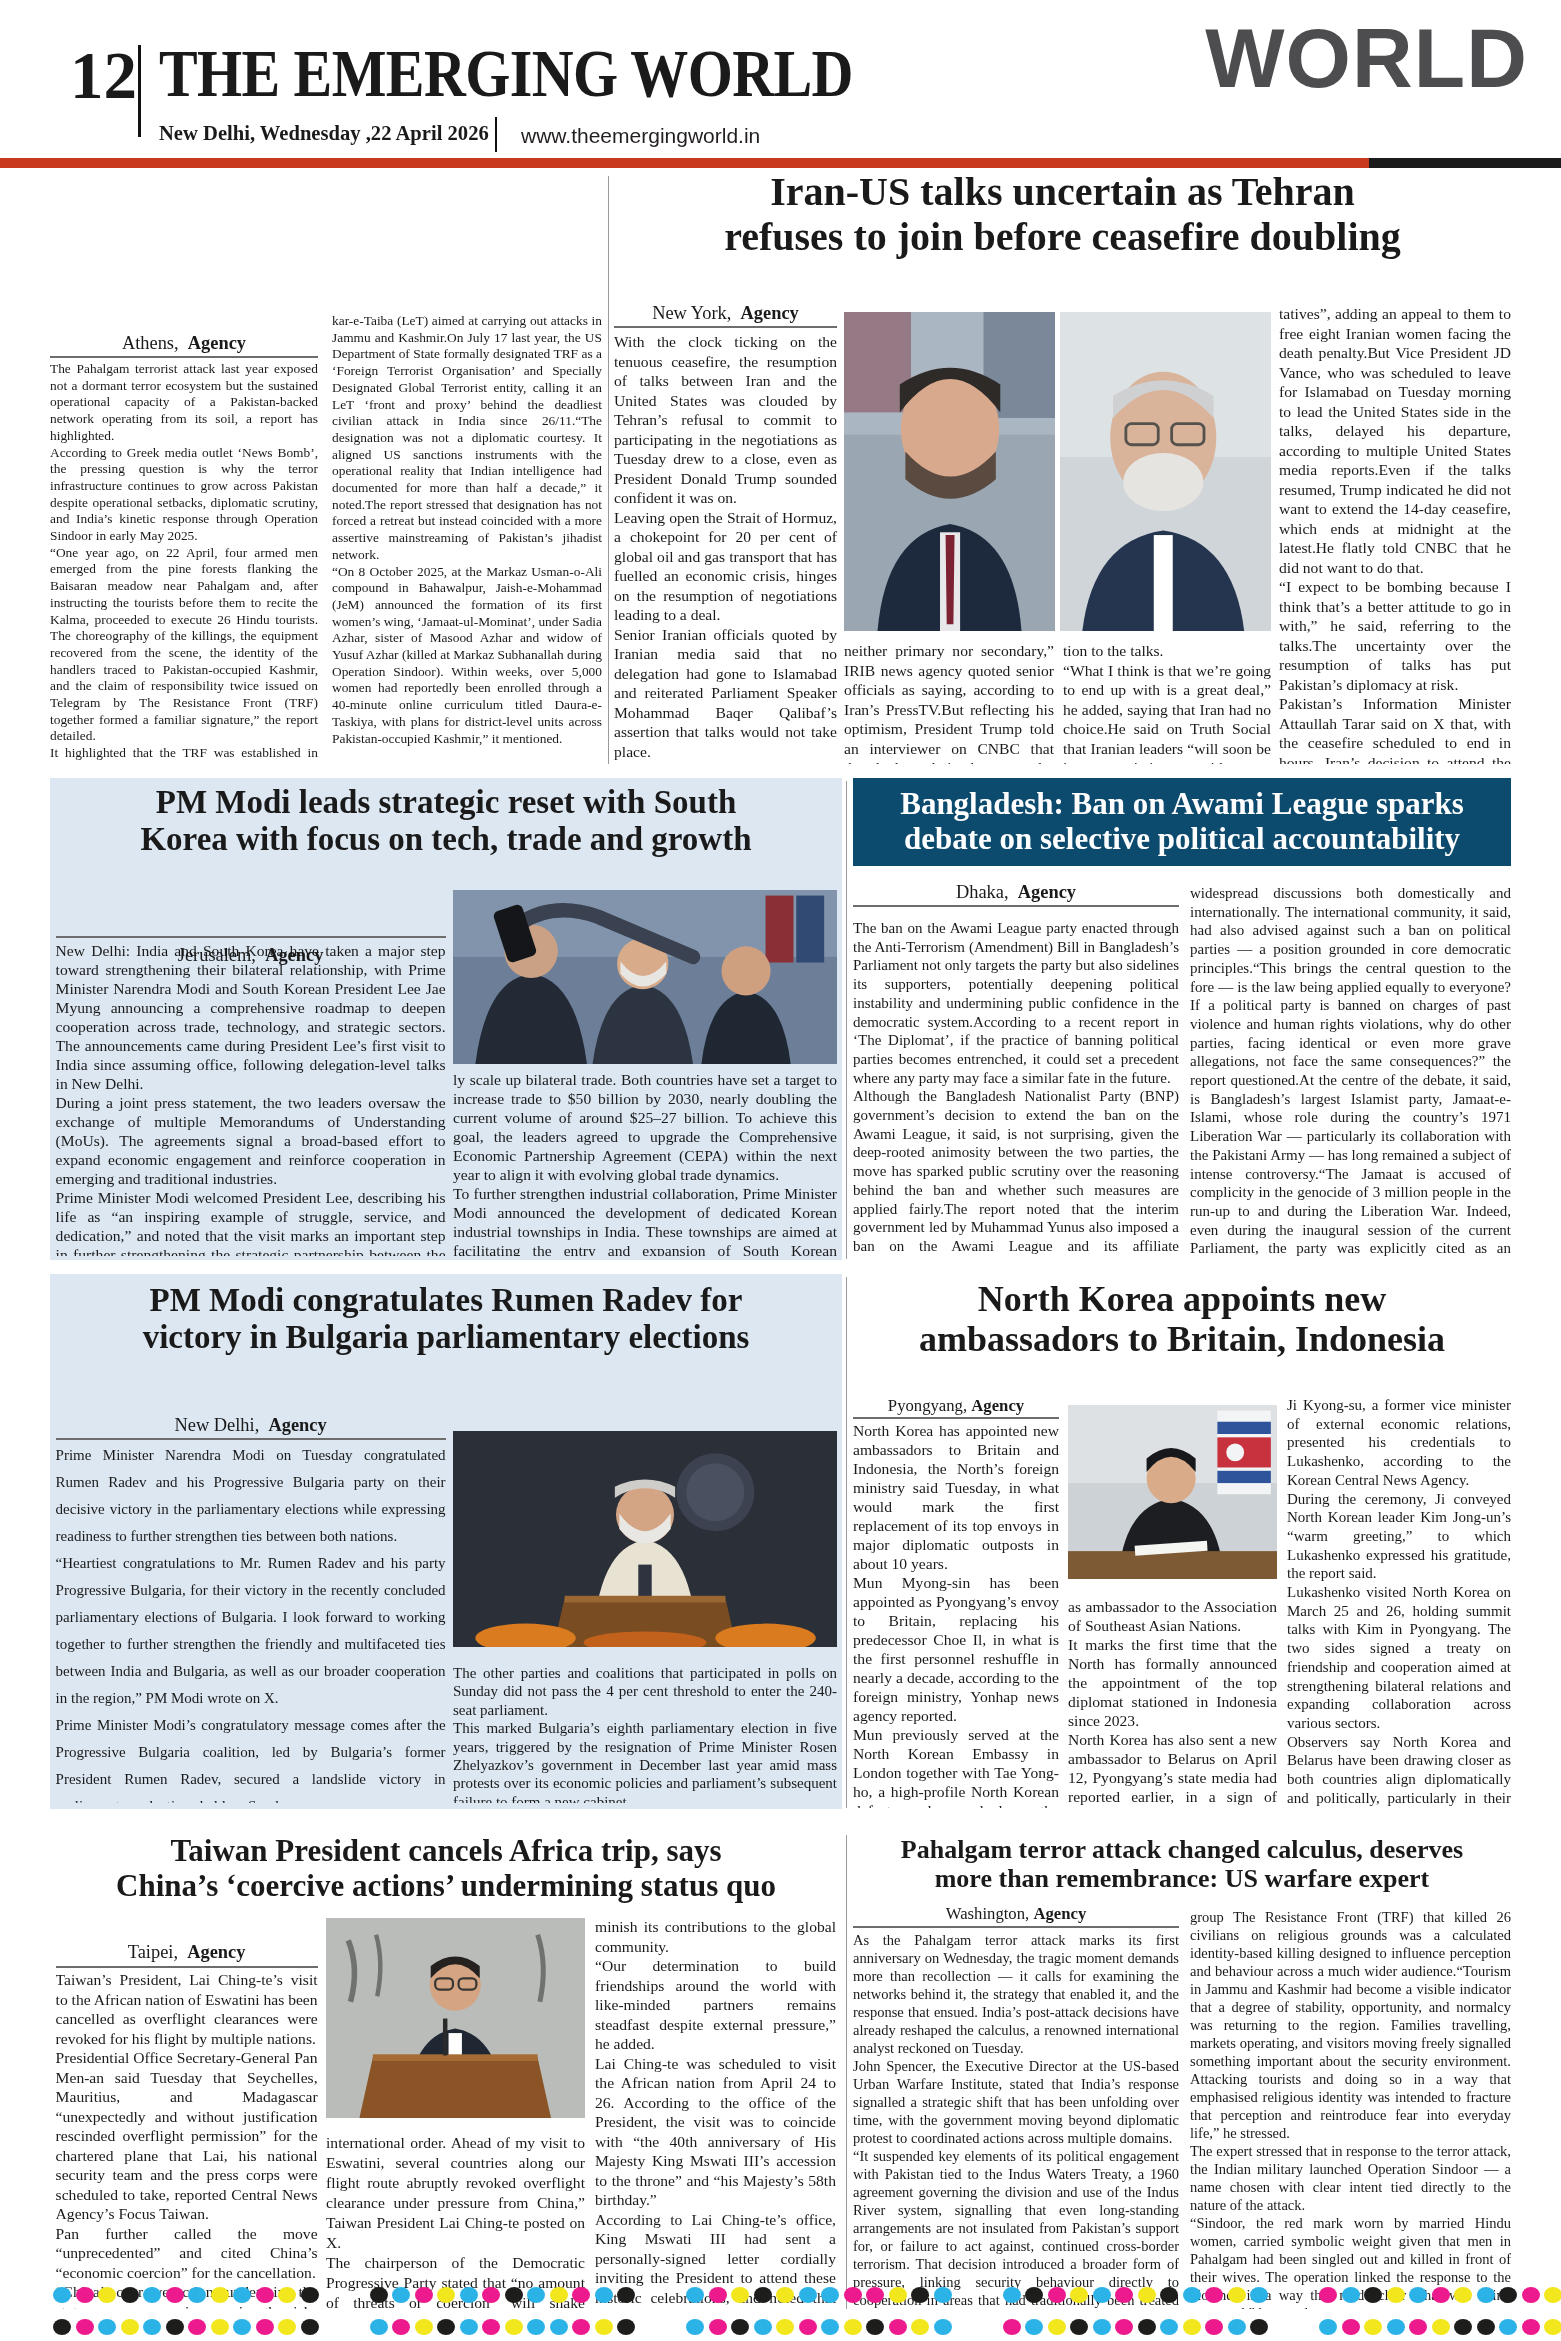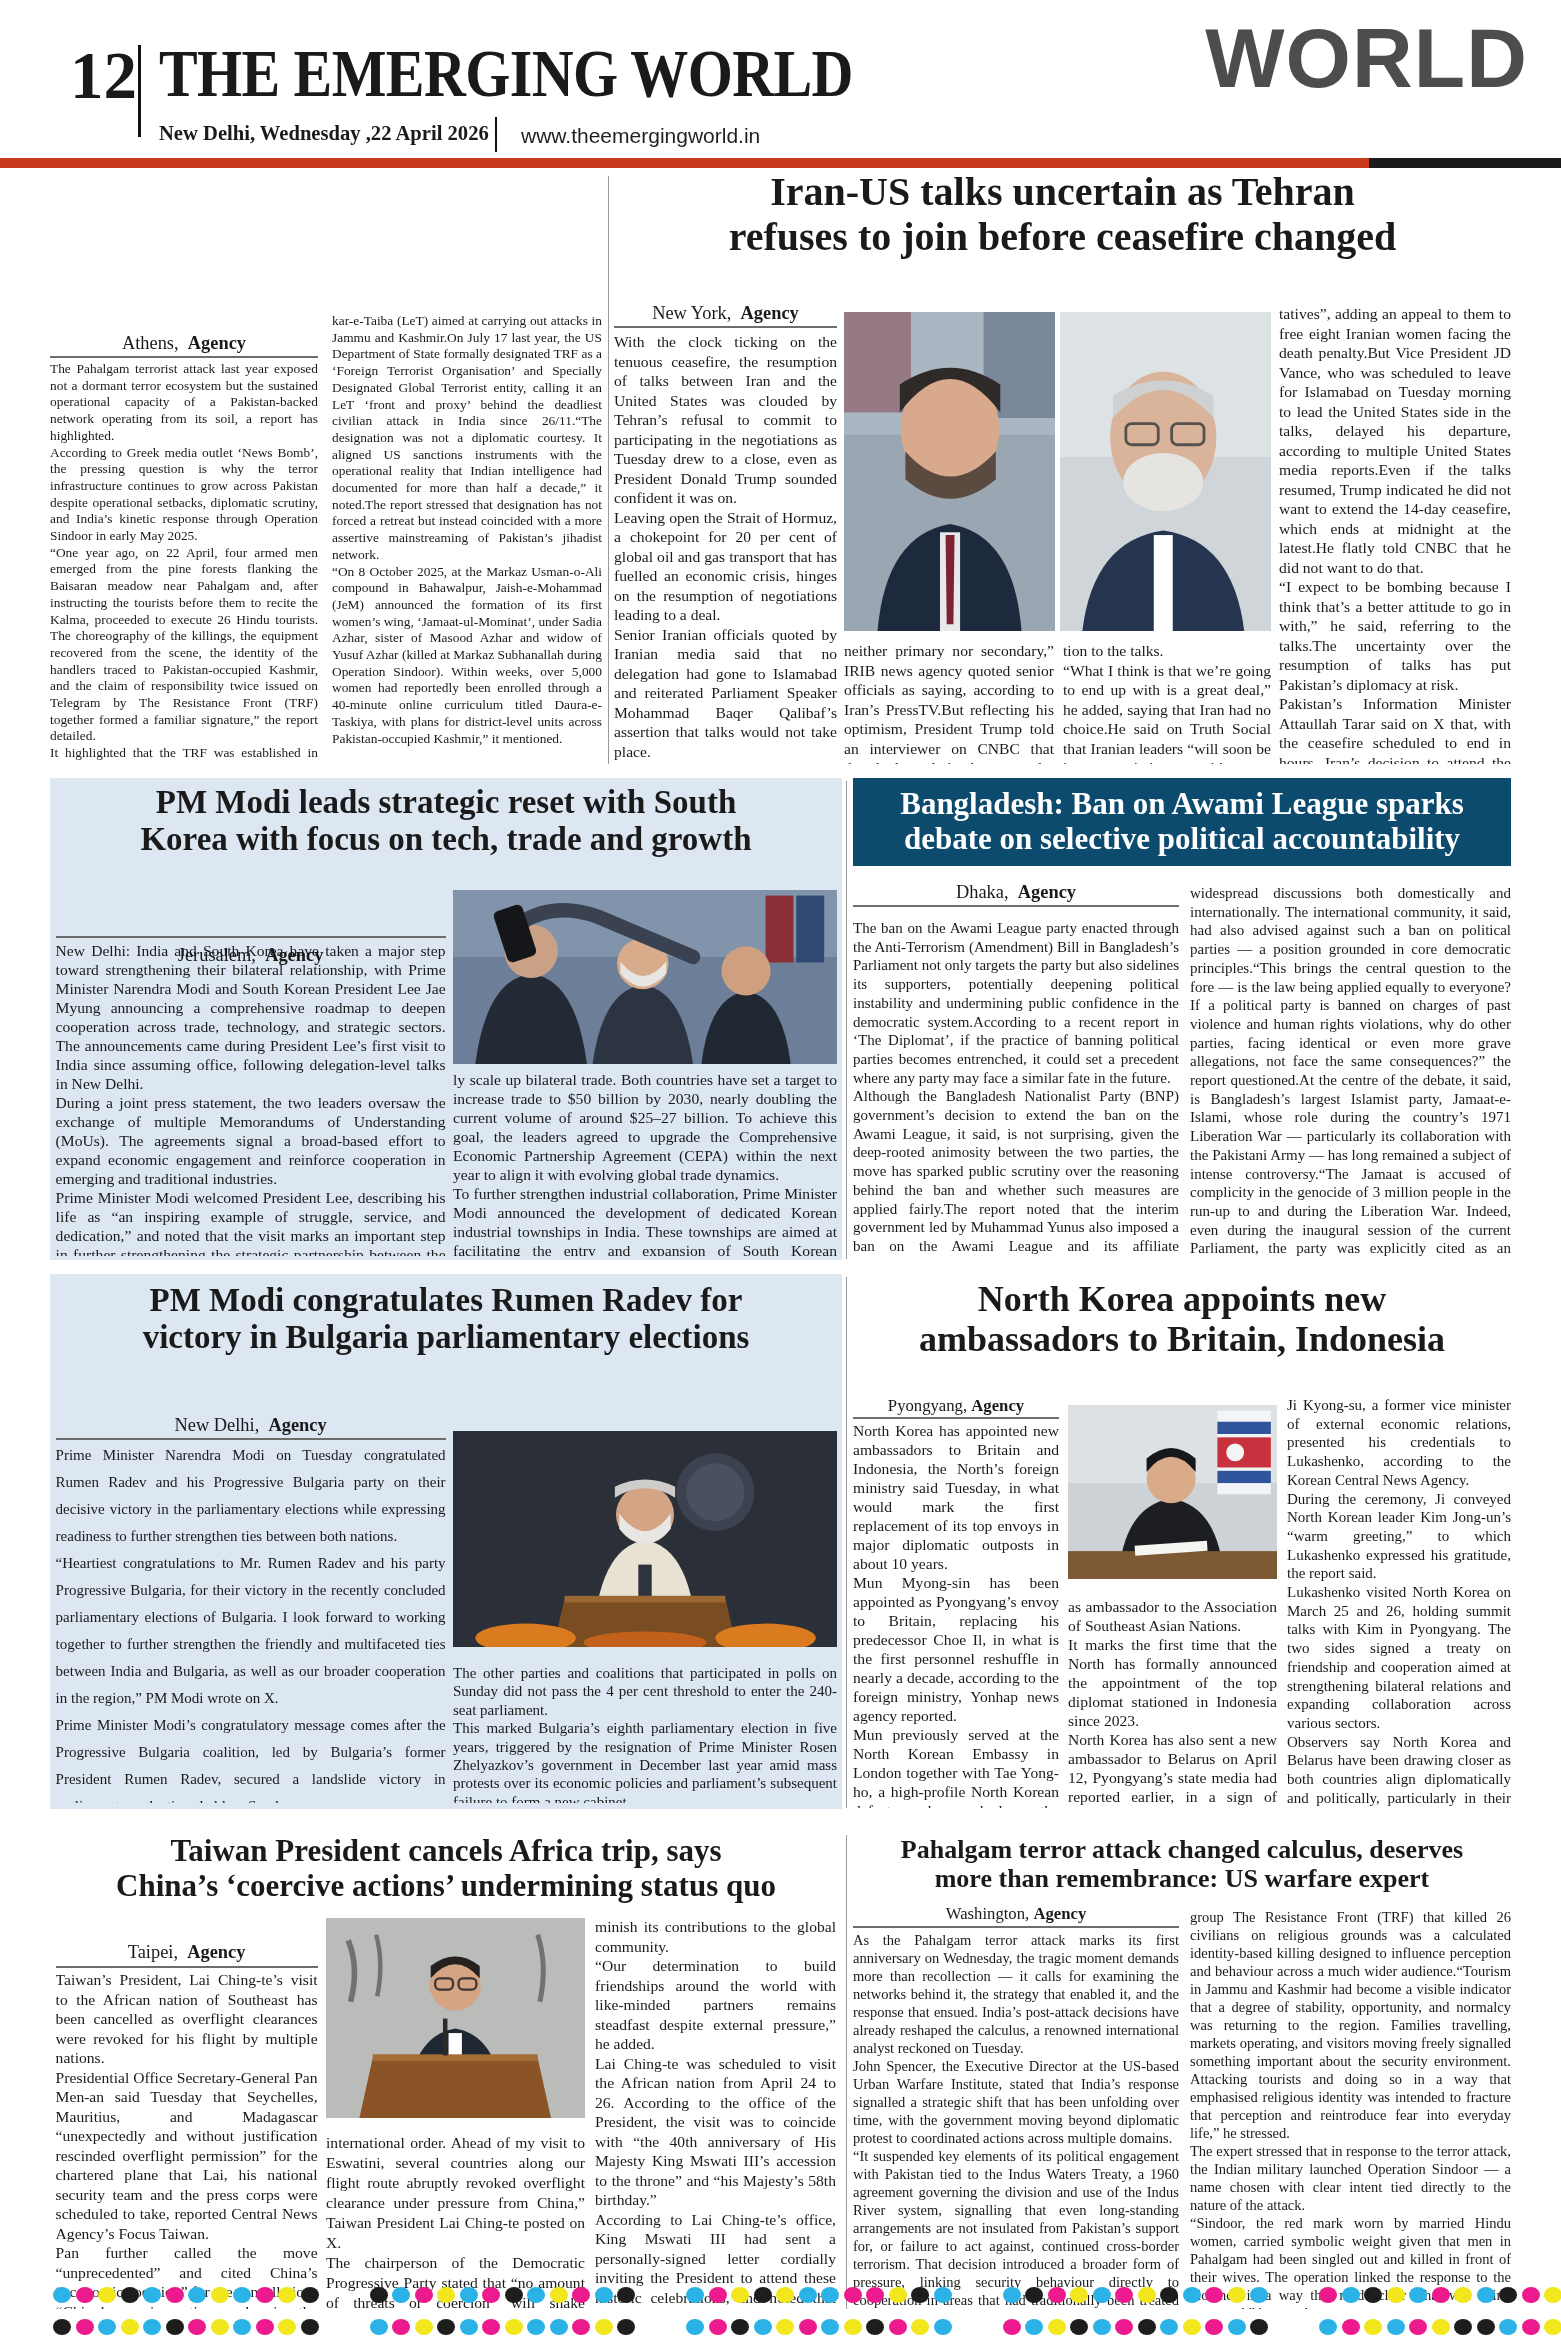--- a/index.html
+++ b/index.html
@@ -69,21 +69,21 @@
         <p>kar-e-Taiba (LeT) aimed at carrying out attacks in Jammu and Kashmir.On July 17 last year, the US Department of State formally designated TRF as a ‘Foreign Terrorist Organisation’ and Specially Designated Global Terrorist entity, calling it an LeT ‘front and proxy’ behind the deadliest civilian attack in India since 26/11.“The designation was not a diplomatic courtesy. It aligned US sanctions instruments with the operational reality that Indian intelligence had documented for more than half a decade,” it noted.The report stressed that designation has not forced a retreat but instead coincided with a more assertive mainstreaming of Pakistan’s jihadist network.</p>
         <p>“On 8 October 2025, at the Markaz Usman-o-Ali compound in Bahawalpur, Jaish-e-Mohammad (JeM) announced the formation of its first women’s wing, ‘Jamaat-ul-Mominat’, under Sadia Azhar, sister of Masood Azhar and widow of Yusuf Azhar (killed at Markaz Subhanallah during Operation Sindoor). Within weeks, over 5,000 women had reportedly been enrolled through a 40-minute online curriculum titled Daura-e-Taskiya, with plans for district-level units across Pakistan-occupied Kashmir,” it mentioned.</p>
       </div>
   </div>
 
   <div class="vrule" style="left:608px;top:176px;height:588px;"></div>
 
   <div class="article" style="left:614px;top:170px;width:897px;height:594px;">
     <div class="hl" style="font-size:40px;">
       <div>Iran-US talks uncertain as Tehran</div>
-      <div>refuses to join before ceasefire changed</div>
+      <div>refuses to join before ceasefire doubling</div>
     </div>
     <div class="byline" style="left:0;top:133px;width:223px;">
       <span>New York,</span>&nbsp; <span class="ag">Agency</span>
     </div>
     <div class="byrule" style="left:0;top:156px;width:223px;"></div>
     <div class="coltxt" style="left:0;top:162px;width:223px;height:432px;font-size:15.6px;line-height:19.5px;">
         <p>With the clock ticking on the tenuous ceasefire, the resumption of talks between Iran and the United States was clouded by Tehran’s refusal to commit to participating in the negotiations as Tuesday drew to a close, even as President Donald Trump sounded confident it was on.</p>
         <p>Leaving open the Strait of Hormuz, a chokepoint for 20 per cent of global oil and gas transport that has fuelled an economic crisis, hinges on the resumption of negotiations leading to a deal.</p>
         <p>Senior Iranian officials quoted by Iranian media said that no delegation had gone to Islamabad and reiterated Parliament Speaker Mohammad Baqer Qalibaf’s assertion that talks would not take place.</p>
         <p>“No delegation from Iran has gone to Islamabad, Pakistan; neither a main nor a subsidiary delegation;</p>
@@ -277,21 +277,21 @@
   <div class="article" style="left:50px;top:1832px;width:792px;height:480px;">
     <div class="hl" style="font-size:31px;padding-top:2.2px;">
       <div>Taiwan President cancels Africa trip, says</div>
       <div>China’s ‘coercive actions’ undermining status quo</div>
     </div>
     <div class="byline" style="left:5.6px;top:110px;width:262px;">
       <span>Taipei,</span>&nbsp; <span class="ag">Agency</span>
     </div>
     <div class="byrule" style="left:5.6px;top:134px;width:262px;"></div>
     <div class="coltxt" style="left:5.6px;top:138px;width:262px;height:339px;font-size:15.6px;line-height:19.5px;">
-        <p>Taiwan’s President, Lai Ching-te’s visit to the African nation of Southeast has been cancelled as overflight clearances were revoked for his flight by multiple nations.</p>
+        <p>Taiwan’s President, Lai Ching-te’s visit to the African nation of Eswatini has been cancelled as overflight clearances were revoked for his flight by multiple nations.</p>
         <p>Presidential Office Secretary-General Pan Men-an said Tuesday that Seychelles, Mauritius, and Madagascar “unexpectedly and without justification rescinded overflight permission” for the chartered plane that Lai, his national security team and the press corps were scheduled to take, reported Central News Agency’s Focus Taiwan.</p>
         <p>Pan further called the move “unprecedented” and cited China’s “economic coercion” for the cancellation.</p>
         <p>“China’s coercive actions undermine the status quo, once again exposing the risks authoritarian regimes pose to the</p>
       </div>
     <div class="photo" style="left:276px;top:86px;width:259px;height:200px;">
       <svg viewBox="0 0 465 358" preserveAspectRatio="none">
         <rect width="465" height="358" fill="#b9bcb9"></rect>
         <path d="M40 40 Q60 90 44 150" stroke="#6f726e" stroke-width="10" fill="none"></path>
         <path d="M90 30 Q104 80 92 140" stroke="#6f726e" stroke-width="8" fill="none"></path>
         <path d="M380 30 Q398 84 384 150" stroke="#6f726e" stroke-width="9" fill="none"></path>

